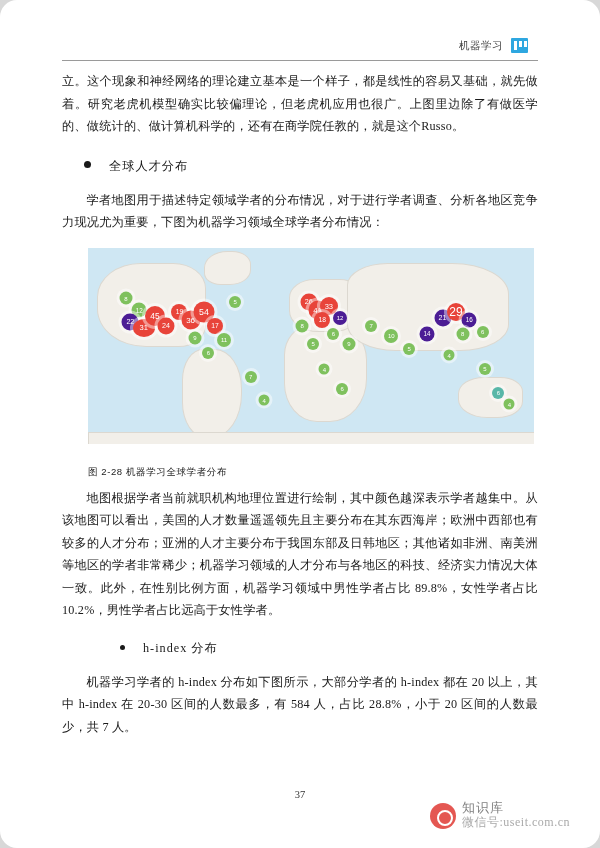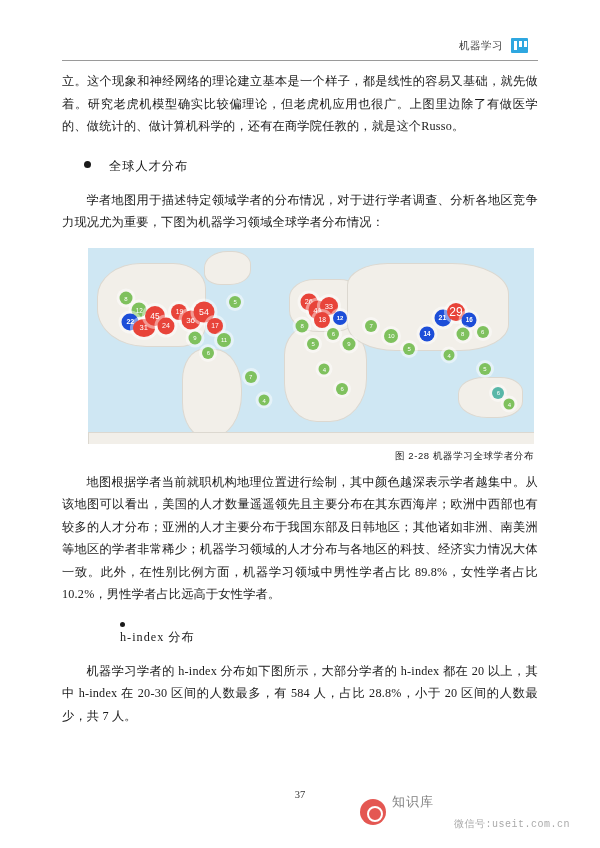--- a/index.html
+++ b/index.html
@@ -8,20 +8,21 @@
     background: #d8d8d8;
   }
   .page {
     position: relative;
     width: 600px;
     height: 848px;
     background: #ffffff;
     overflow: hidden;
     font-family: "Liberation Serif", serif;
     color: #1a1a1a;
+    border-radius: 17px;
   }
   
   .header {
     position: absolute;
     top: 38px;
     right: 72px;
     display: flex;
     align-items: center;
     gap: 8px;
   }
@@ -109,21 +110,20 @@
     width: 5px;
     height: 5px;
   }
   .bullet-label {
     font-size: 12.2px;
     letter-spacing: 1px;
   }
   .bullet-line.sub {
     padding-left: 58px;
     margin-top: 18px;
-    flex-direction: column;
   }
 
   
   .figure-wrap {
     margin-top: 14px;
     padding-left: 26px;
     padding-right: 4px;
   }
   .map {
     position: relative;
@@ -131,43 +131,43 @@
     height: 196px;
     background: #cfe7f3;
     overflow: hidden;
   }
   .land {
     position: absolute;
     background: #f2efe9;
     border: 1px solid #dcd8d0;
   }
   .caption {
-    margin-top: 6px;
-    text-align: right;
+    margin-top: 22px;
+    text-align: left;
     font-family: "Liberation Sans", sans-serif;
     font-size: 9.5px;
     color: #222;
     letter-spacing: .6px;
   }
   
   .marker {
     position: absolute;
     border-radius: 50%;
     transform: translate(-50%, -50%);
     display: flex;
     align-items: center;
     justify-content: center;
     font-family: "Liberation Sans", sans-serif;
     color: #ffffff;
     font-size: 7px;
     line-height: 1;
     box-shadow: 0 0 0 3px rgba(255,255,255,.45);
   }
   .m-red   { background: #e8443a; }
-  .m-orange{ background: #1d4ed8; font-weight: bold; }
+  .m-orange{ background: #4c1d95; }
   .m-green { background: #7fc15e; }
   .m-teal  { background: #58b7a8; }
 
   
   .page-num {
     position: absolute;
     left: 0;
     right: 0;
     bottom: 48px;
     text-align: center;
@@ -195,36 +195,34 @@
   .wm-badge::after {
     content: "";
     position: absolute;
     left: 7px; top: 7px;
     width: 12px; height: 12px;
     border-radius: 50%;
     border: 2px solid #ffffff;
   }
   .wm-text {
     display: flex;
-    flex-direction: row;
+    flex-direction: column;
     line-height: 1.15;
-    gap: 20px;
   }
   .wm-main {
     font-family: "Liberation Sans", sans-serif;
     font-size: 13px;
     color: #6a6a6a;
     letter-spacing: 1px;
   }
   .wm-sub {
-    font-family: Liberation Mono, monospace;
-    font-size: 10px;
+    font-family: Liberation Serif, serif;
+    font-size: 12px;
     color: #9a9a9a;
     letter-spacing: .5px;
-    margin-top: 24px;
   }
 </style>
 </head>
 <body>
 
 <div class="page">
 
   <div class="header">
     <span class="header-title">机器学习</span>
     <span class="header-logo"></span>

